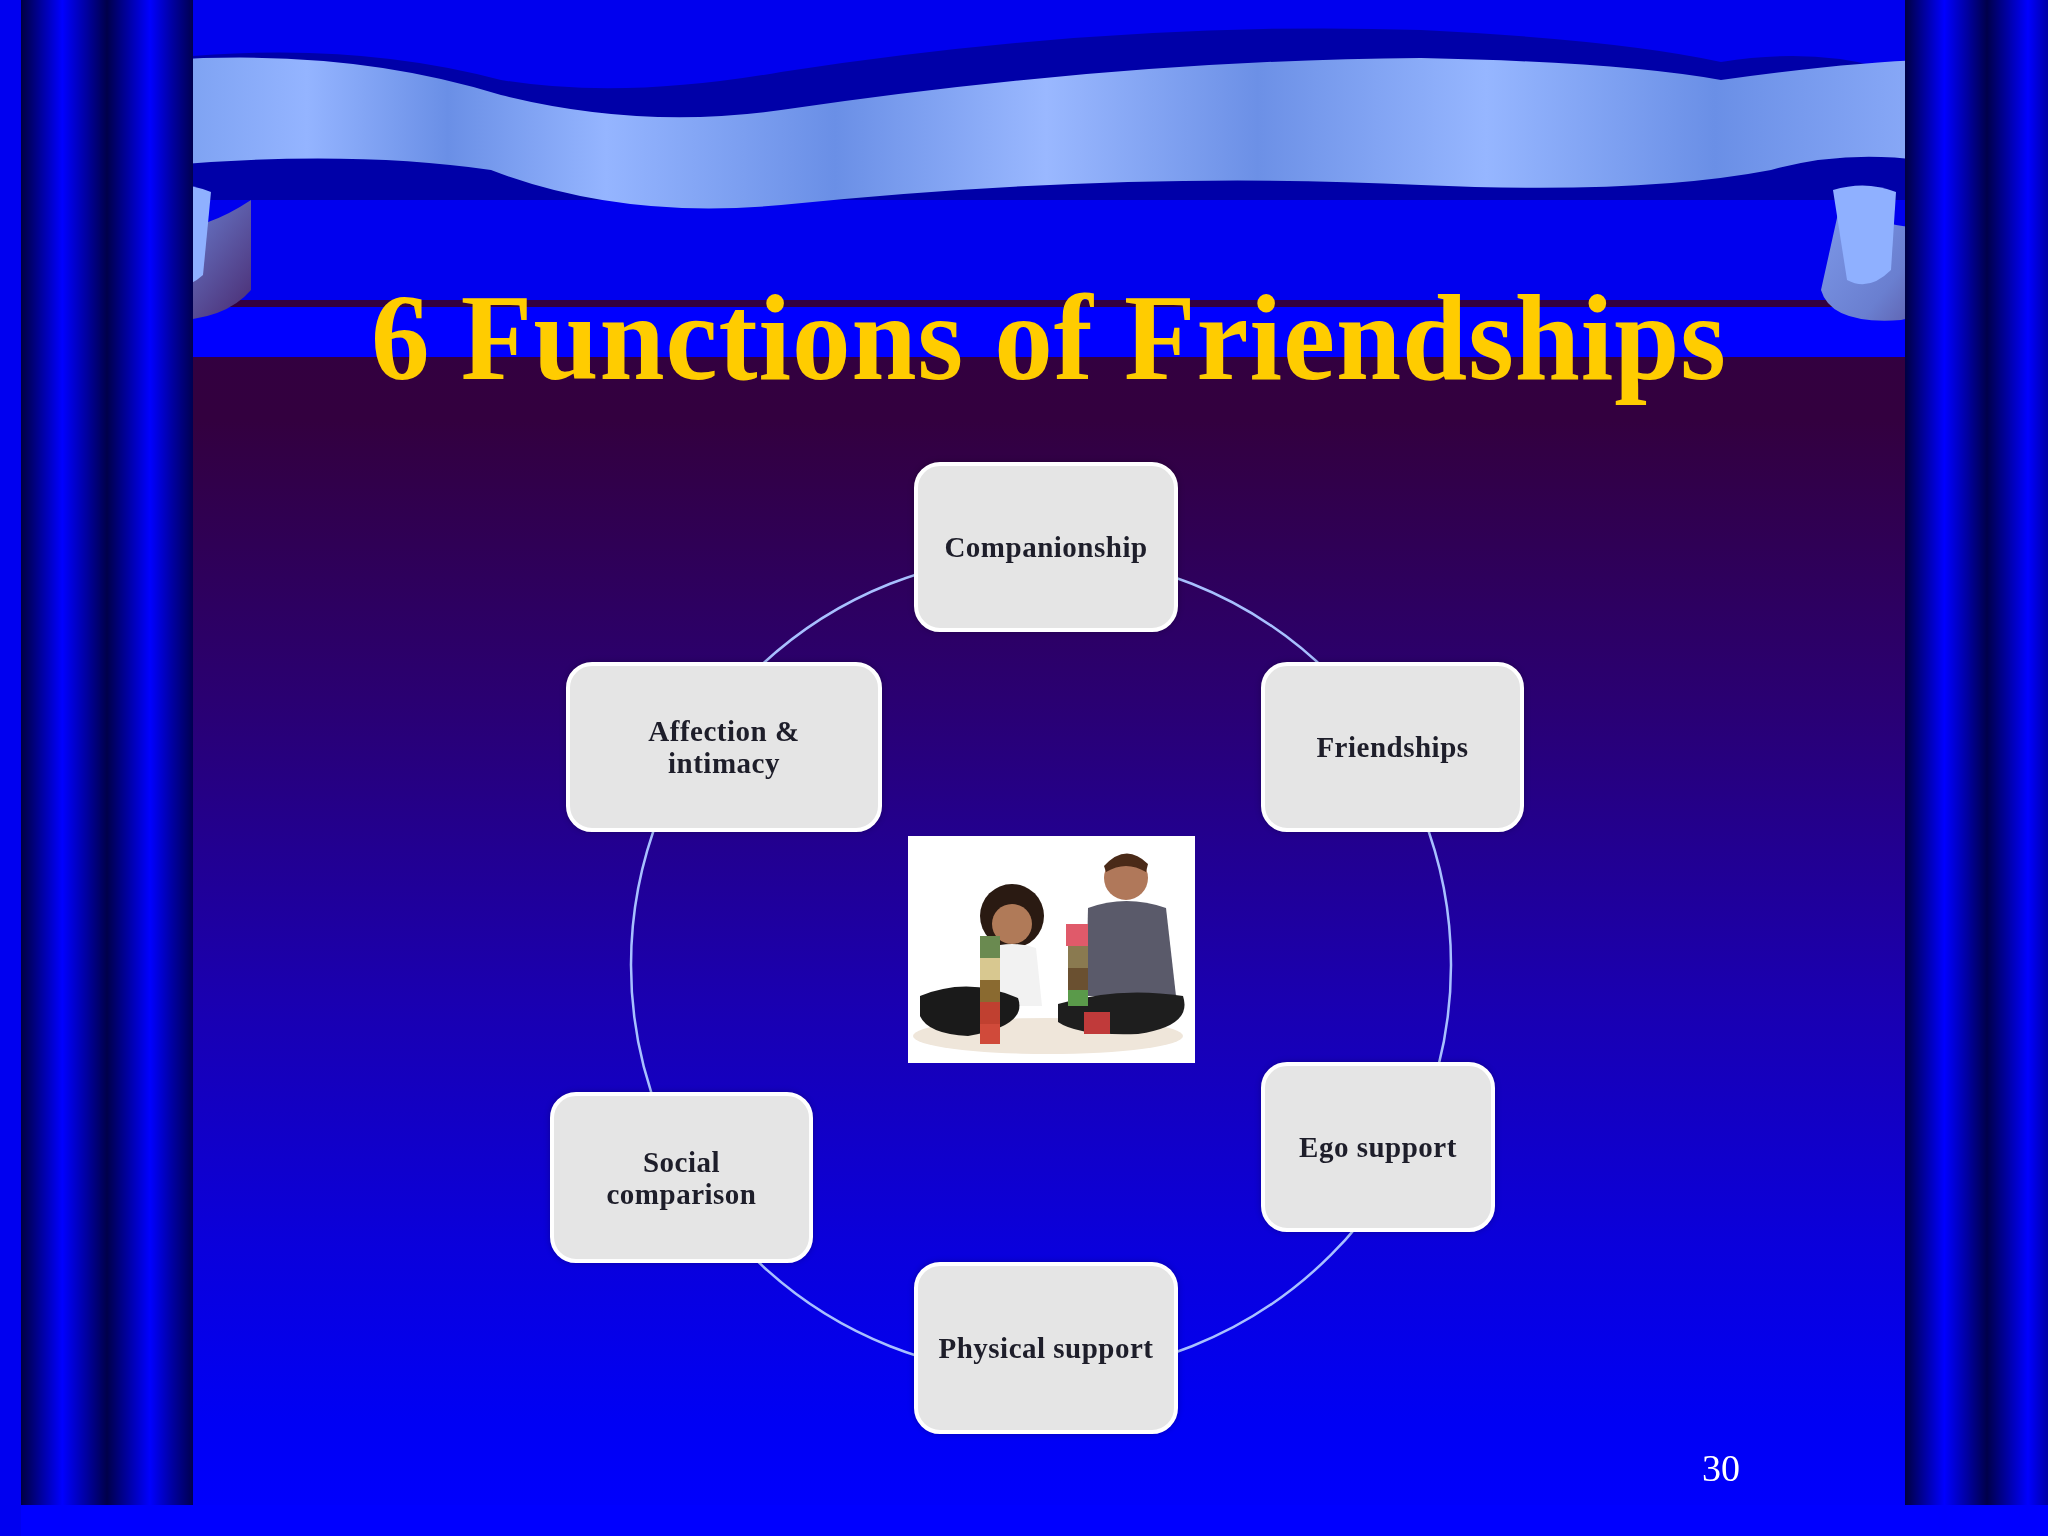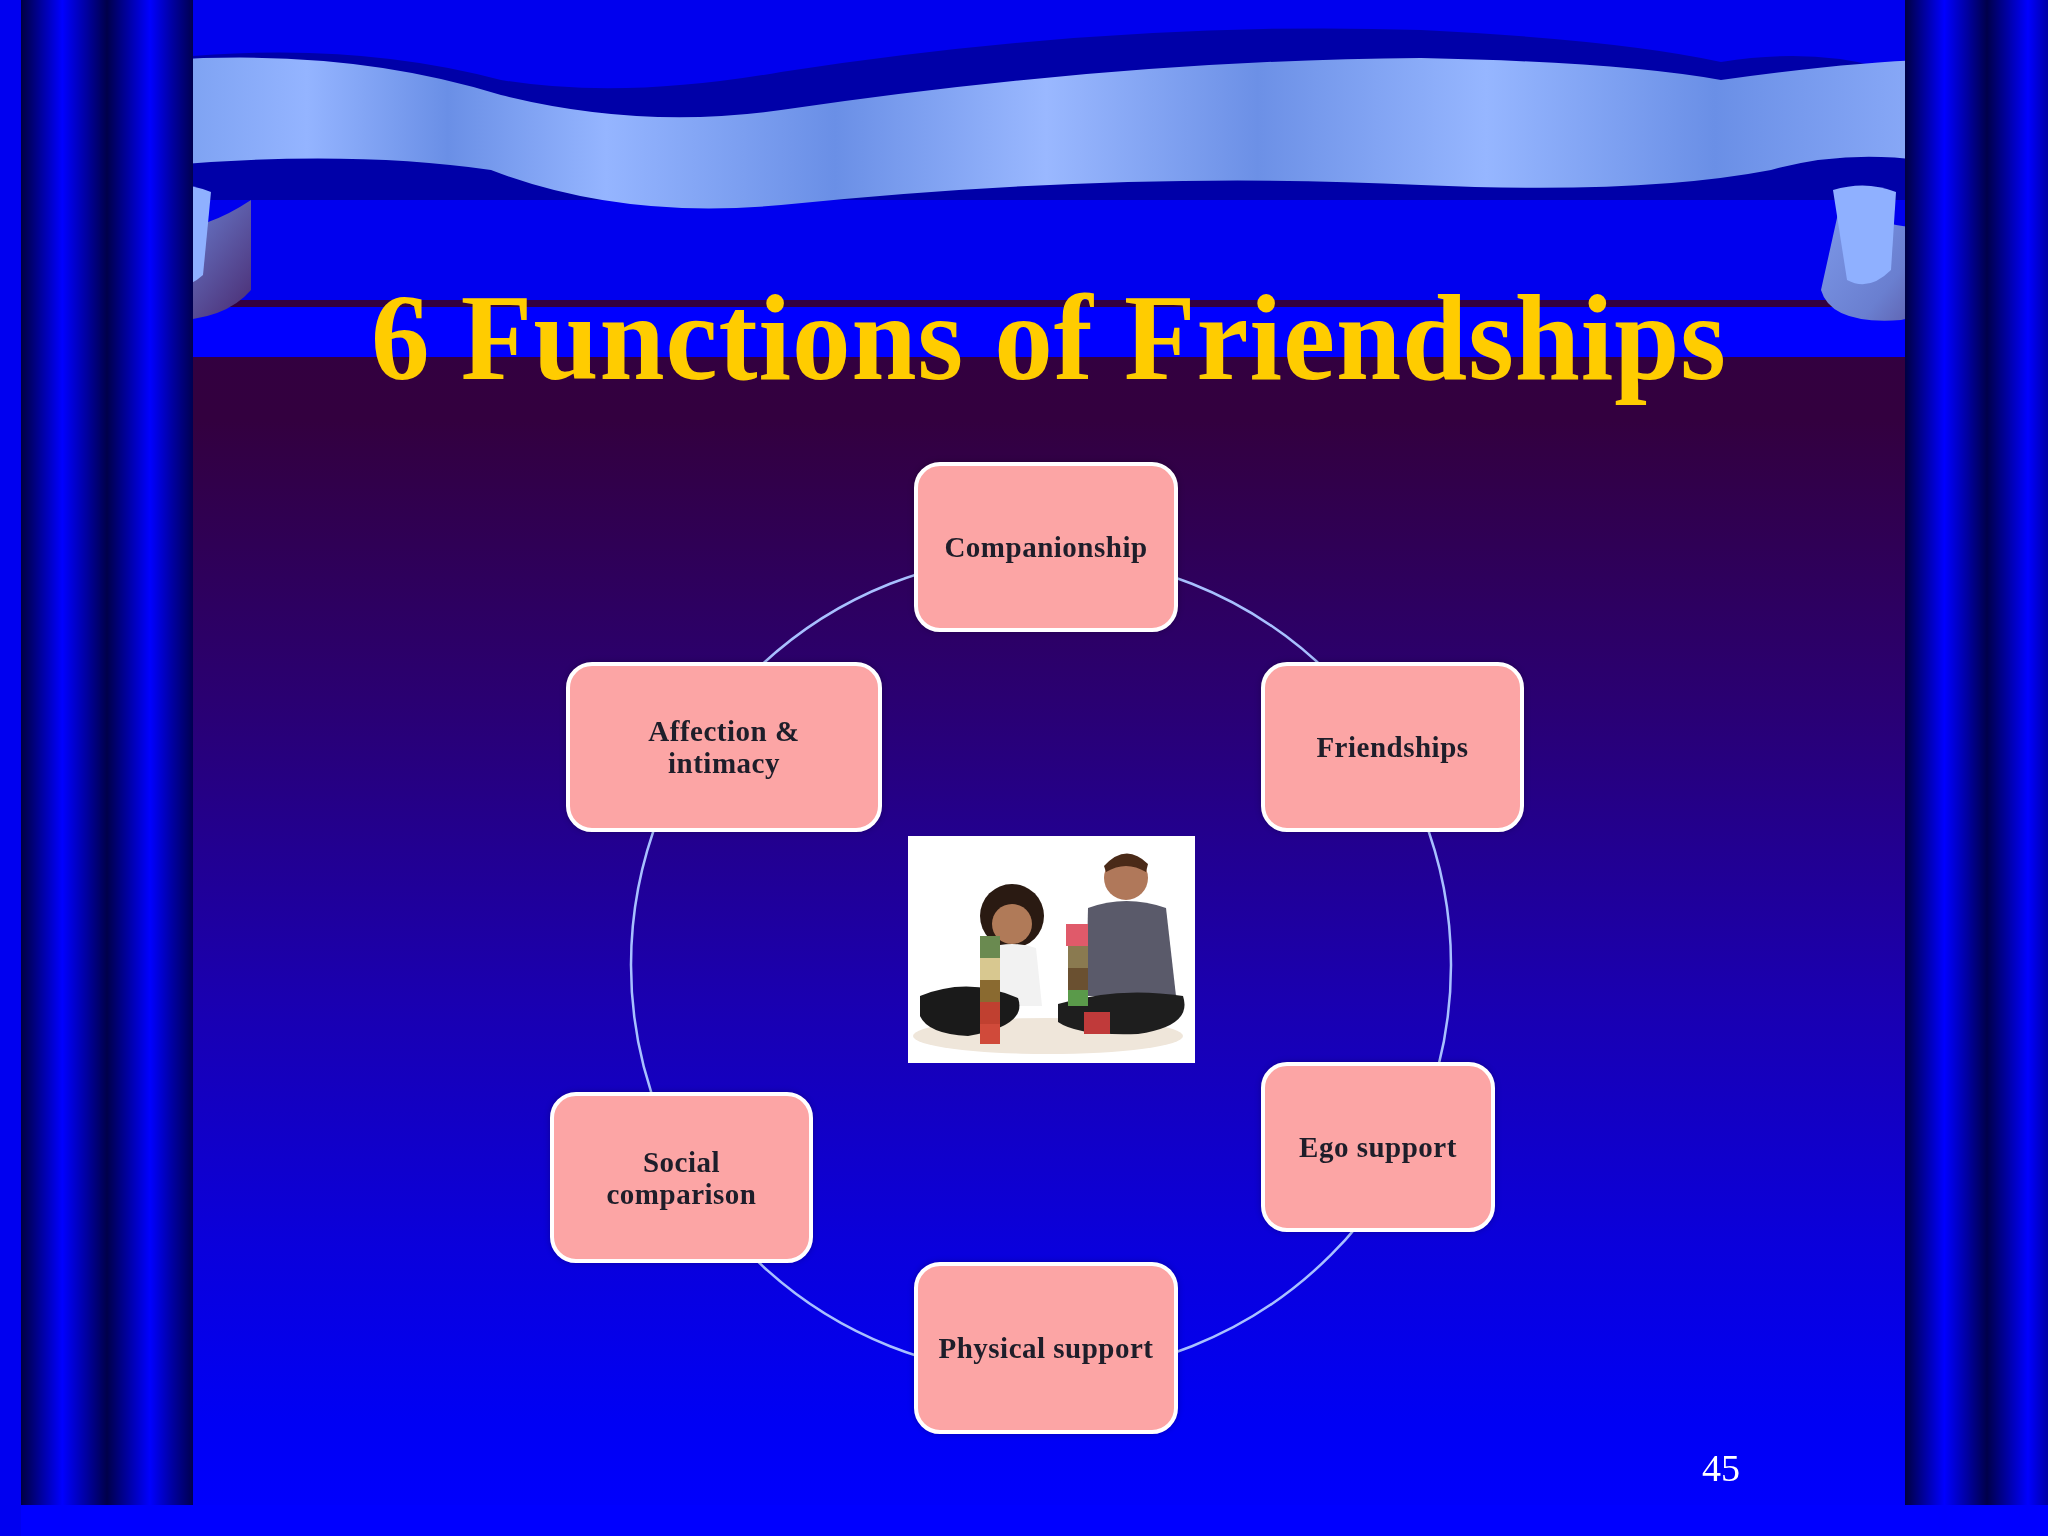--- a/index.html
+++ b/index.html
@@ -43,21 +43,21 @@
     position: absolute; left: 172px; top: 268px; width: 1712px;
     text-align: center; color: #ffcc00; font-weight: bold;
     font-size: 122px; line-height: 140px; letter-spacing: 1px;
     transform: scaleX(0.96);
   }
 
   
   .diagram { position: absolute; left: 0; top: 0; width: 2048px; height: 1536px; }
   .node {
     position: absolute; width: 256px; height: 164px;
-    background: #fca5a5; border: 4px solid #ffffff; border-radius: 26px;
+    background: #e5e5e5; border: 4px solid #ffffff; border-radius: 26px;
     display: flex; align-items: center; justify-content: center; text-align: center;
     box-sizing: border-box;
     color: #1e1e2a; font-weight: bold; font-size: 29px; line-height: 32px;
     letter-spacing: 0.5px; padding: 0 12px;
     box-shadow: 0 0 6px rgba(0,0,0,0.25);
   }
   .photo {
     position: absolute; left: 887px; top: 836px; width: 287px; height: 227px;
     background: #ffffff; overflow: hidden;
   }
@@ -164,14 +164,14 @@
         <rect x="72" y="188" width="20" height="20" fill="#d04a3a"></rect>
         <rect x="158" y="88" width="22" height="22" fill="#e05a6a"></rect>
         <rect x="160" y="110" width="20" height="22" fill="#8a7a50"></rect>
         <rect x="160" y="132" width="20" height="22" fill="#6a5030"></rect>
         <rect x="160" y="154" width="20" height="16" fill="#5a9a4a"></rect>
         <rect x="176" y="176" width="26" height="22" fill="#c03a3a"></rect>
       </svg>
     </div>
   </div>
 
-  <div class="page-num">45</div>
+  <div class="page-num">30</div>
 </div>
 
 </body></html>

